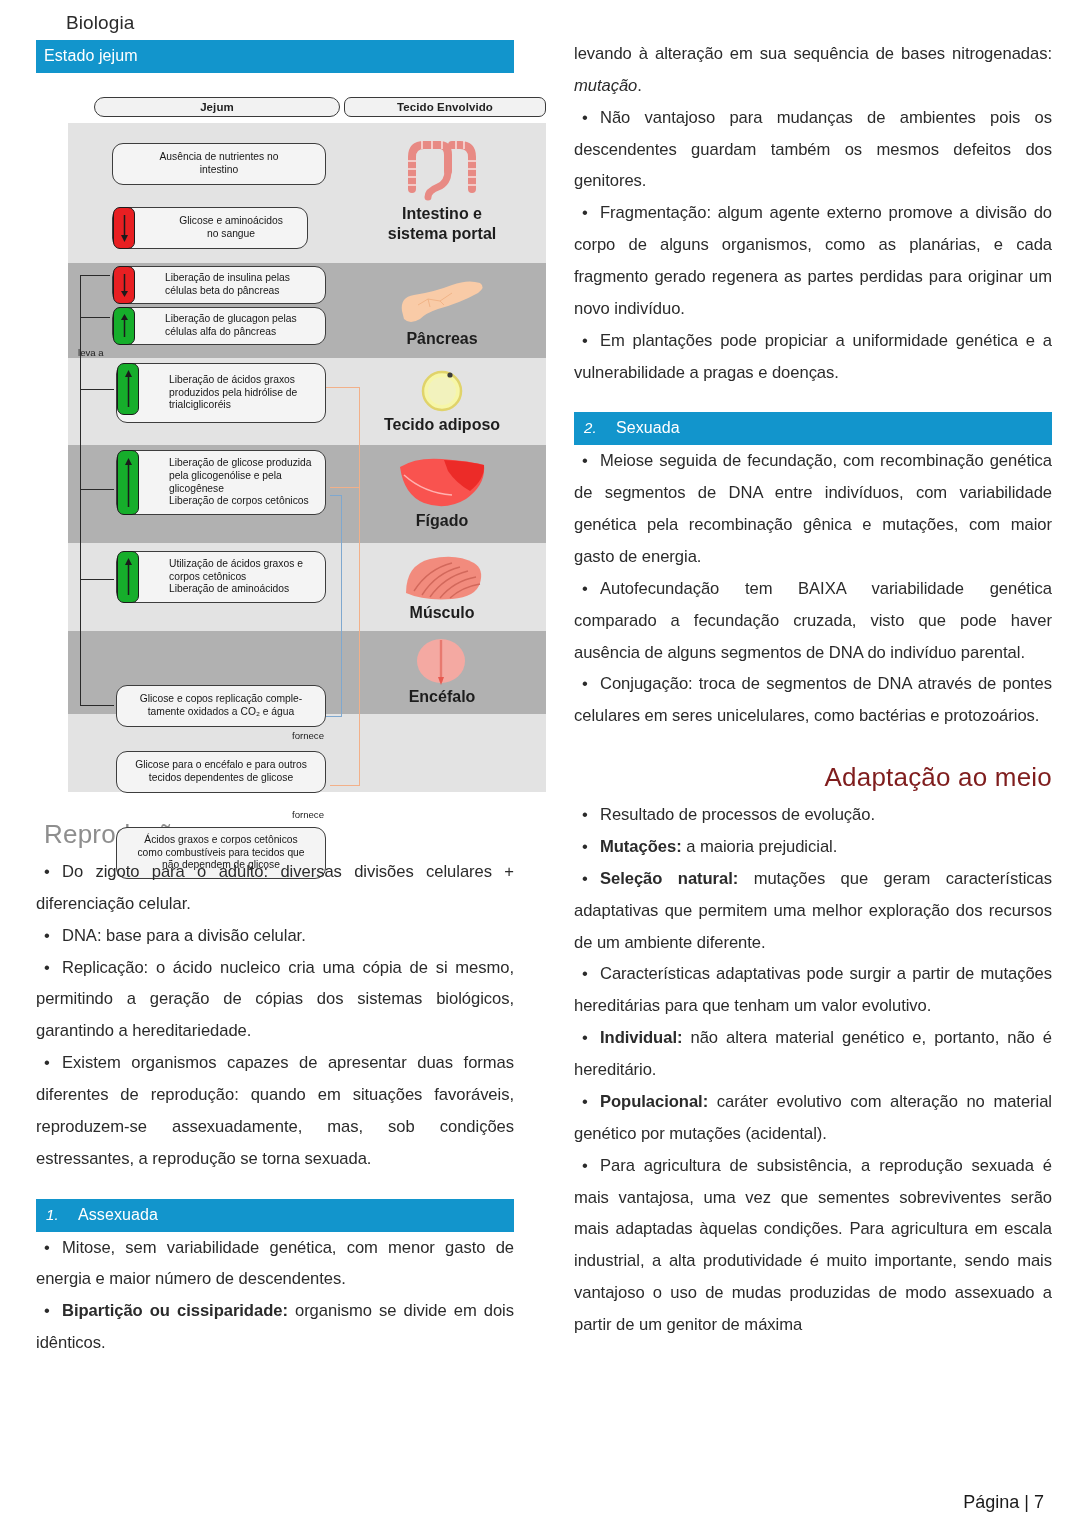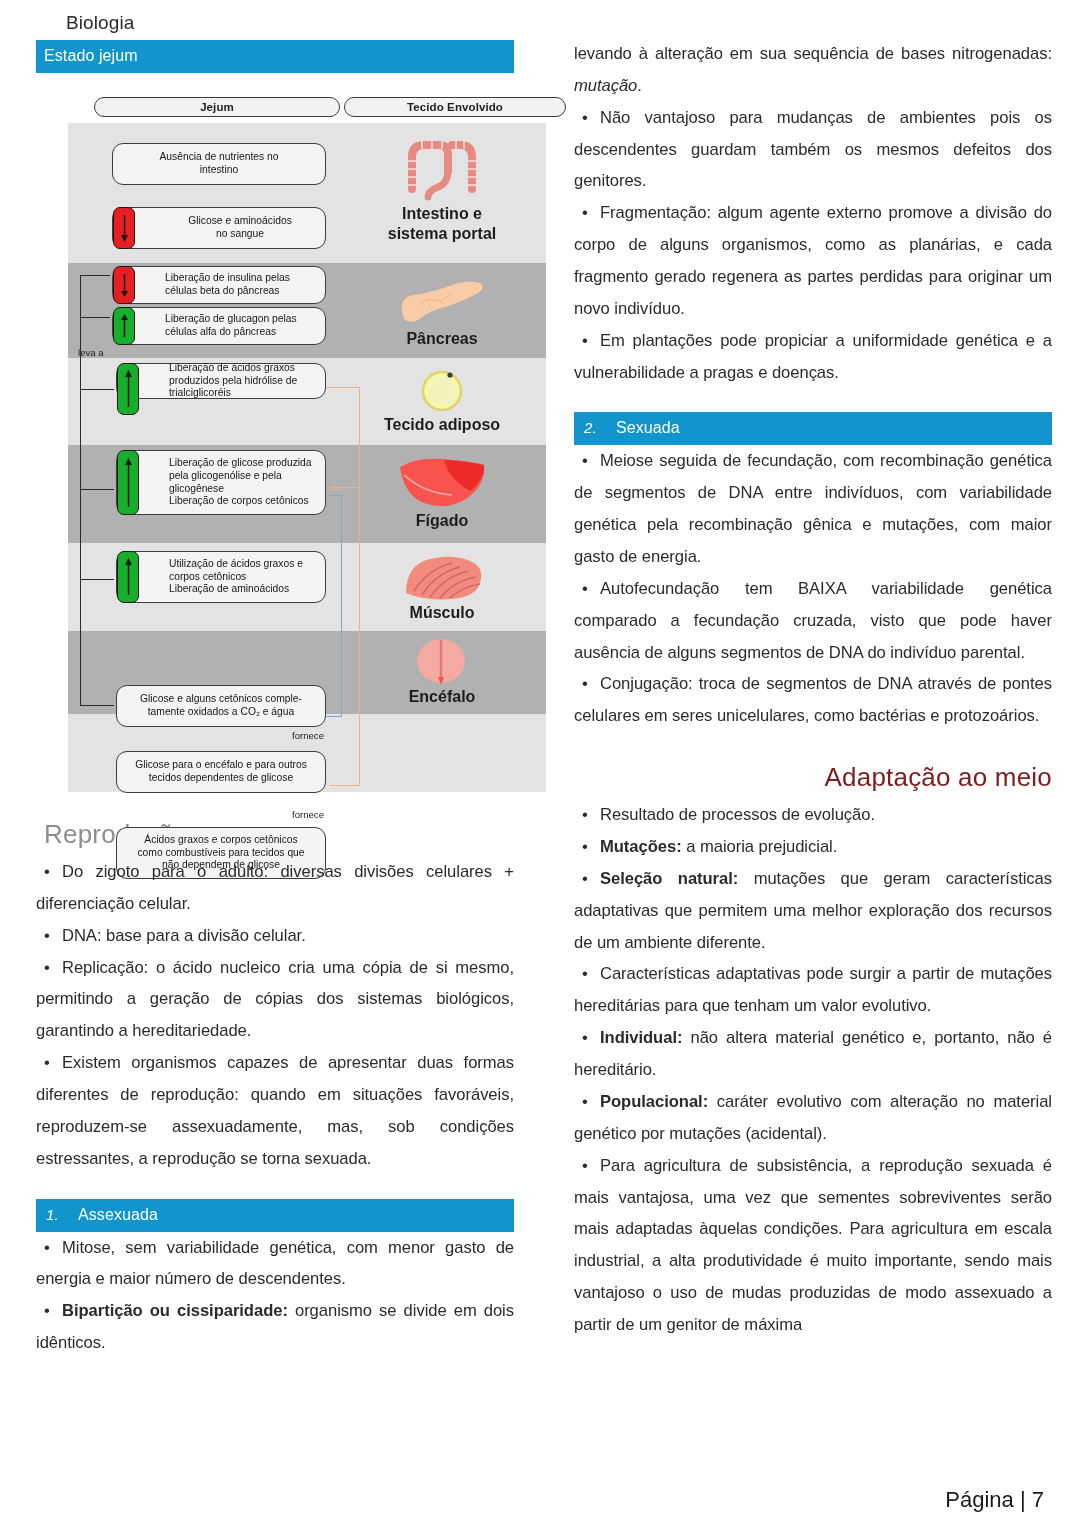--- a/index.html
+++ b/index.html
@@ -95,21 +95,21 @@
   .para i { font-style: italic; }
   .sp-18 { height: 18px; }
   .sp-24 { height: 24px; }
   .sp-30 { height: 30px; }
 
   
   .footer {
     position: absolute;
     right: 36px;
     bottom: 14px;
-    font-size: 22px;
+    font-size: 18px;
     color: #1a1a1a;
   }
 
   
   .figure {
     position: relative;
     width: 478px;
     height: 712px;
     margin: 16px 0 0 32px;
     background: #ffffff;
@@ -129,21 +129,21 @@
     background: #f2f2f2;
     font-size: 11.5px;
     color: #1f1f1f;
     display: flex;
     align-items: center;
     justify-content: center;
     font-weight: 600;
     letter-spacing: 0.1px;
   }
   .pill.jejum { left: 26px; top: 8px; width: 246px; }
-  .pill.tecido { left: 276px; top: 8px; width: 222px; }
+  .pill.tecido { left: 276px; top: 8px; width: 202px; border-radius: 7px; }
 
   
   .bandrow {
     position: absolute;
     left: 0;
     width: 478px;
   }
   .bandrow.light { background: #e3e3e3; }
   .bandrow.dark  { background: #b1b1b1; }
 
@@ -254,21 +254,21 @@
         <div class="ln-blue v" style="left:273px;top:406px;height:222px;"></div>
         <div class="ln-blue h" style="left:258px;top:627px;width:16px;"></div>
 
         <div class="pbox centerpad" style="left:44px;top:54px;width:214px;height:42px;padding-left:6px;">
           <div>
             <div>Ausência de nutrientes no</div>
             <div>intestino</div>
           </div>
         </div>
 
-        <div class="pbox centerpad" style="left:44px;top:118px;width:214px;height:42px;">
+        <div class="pbox centerpad" style="left:44px;top:118px;width:196px;height:42px;">
           <div>
             <div>Glicose e aminoácidos</div>
             <div>no sangue</div>
           </div>
         </div>
         <div class="chip red" style="left:45px;top:118px;height:42px;">
           <svg width="9" height="30" viewBox="0 0 9 30">
               <line x1="4.5" y1="2" x2="4.5" y2="24" stroke="#1b1b1b" stroke-width="1.5"></line>
               <polygon points="4.5,29 1,22 8,22" fill="#1b1b1b"></polygon>
             </svg>
@@ -295,21 +295,21 @@
         </div>
         <div class="chip green" style="left:45px;top:218px;height:38px;">
           <svg width="9" height="26" viewBox="0 0 9 26">
               <line x1="4.5" y1="24" x2="4.5" y2="6" stroke="#1b1b1b" stroke-width="1.5"></line>
               <polygon points="4.5,1 1,7 8,7" fill="#1b1b1b"></polygon>
             </svg>
         </div>
 
         <div class="fig-note" style="left:10px;top:258px;">leva a</div>
 
-        <div class="pbox leftpad" style="left:48px;top:274px;width:210px;height:36px;">
+        <div class="pbox leftpad" style="left:48px;top:274px;width:210px;height:60px;">
           <div>
             <div>Liberação de ácidos graxos</div>
             <div>produzidos pela hidrólise de</div>
             <div>trialciglicoréis</div>
           </div>
         </div>
         <div class="chip green" style="left:49px;top:274px;height:52px;">
           <svg width="9" height="40" viewBox="0 0 9 40">
               <line x1="4.5" y1="38" x2="4.5" y2="7" stroke="#1b1b1b" stroke-width="1.5"></line>
               <polygon points="4.5,1 1,8 8,8" fill="#1b1b1b"></polygon>
@@ -340,21 +340,21 @@
         </div>
         <div class="chip green" style="left:49px;top:462px;height:52px;">
           <svg width="9" height="40" viewBox="0 0 9 40">
               <line x1="4.5" y1="38" x2="4.5" y2="7" stroke="#1b1b1b" stroke-width="1.5"></line>
               <polygon points="4.5,1 1,8 8,8" fill="#1b1b1b"></polygon>
             </svg>
         </div>
 
         <div class="pbox" style="left:48px;top:596px;width:210px;height:42px;">
           <div>
-            <div>Glicose e alguns cetônicos comple-</div>
+            <div>Glicose e copos replicação comple-</div>
             <div>tamente oxidados a CO₂ e água</div>
           </div>
         </div>
 
         <div class="fig-note" style="left:224px;top:641px;">fornece</div>
 
         <div class="pbox" style="left:48px;top:662px;width:210px;height:42px;">
           <div>
             <div>Glicose para o encéfalo e para outros</div>
             <div>tecidos dependentes de glicose</div>

